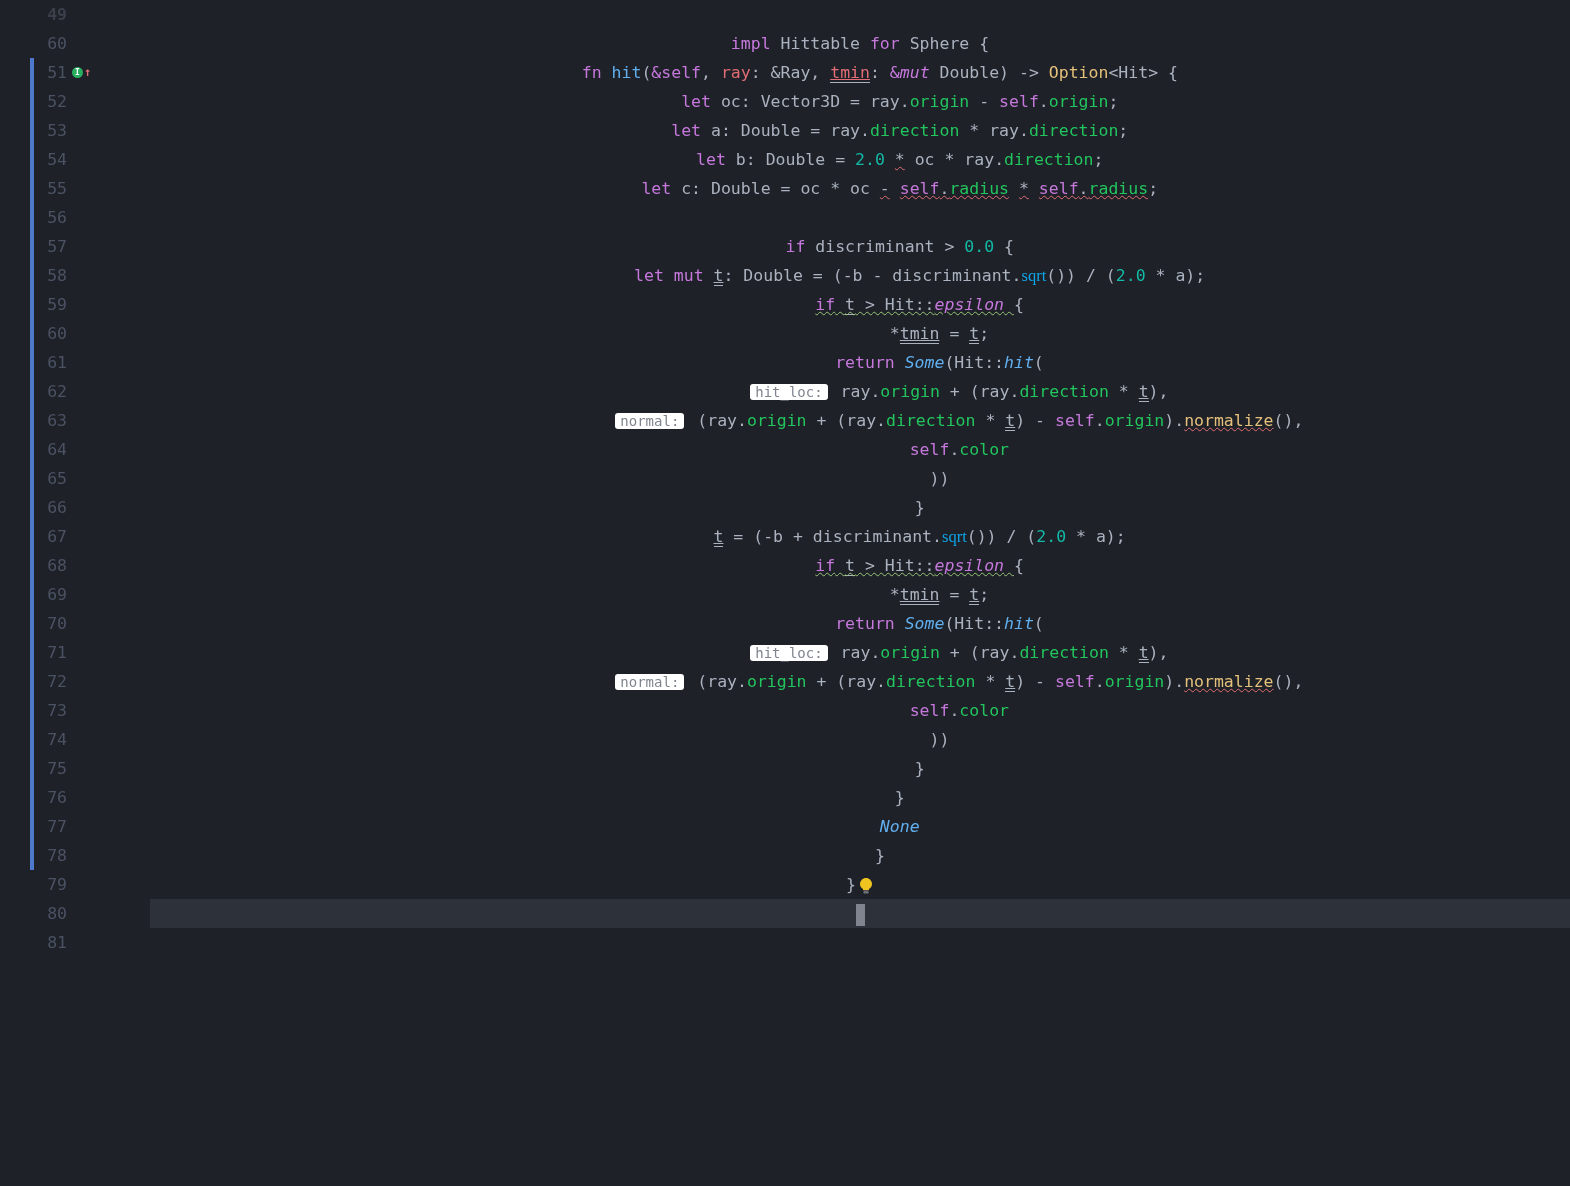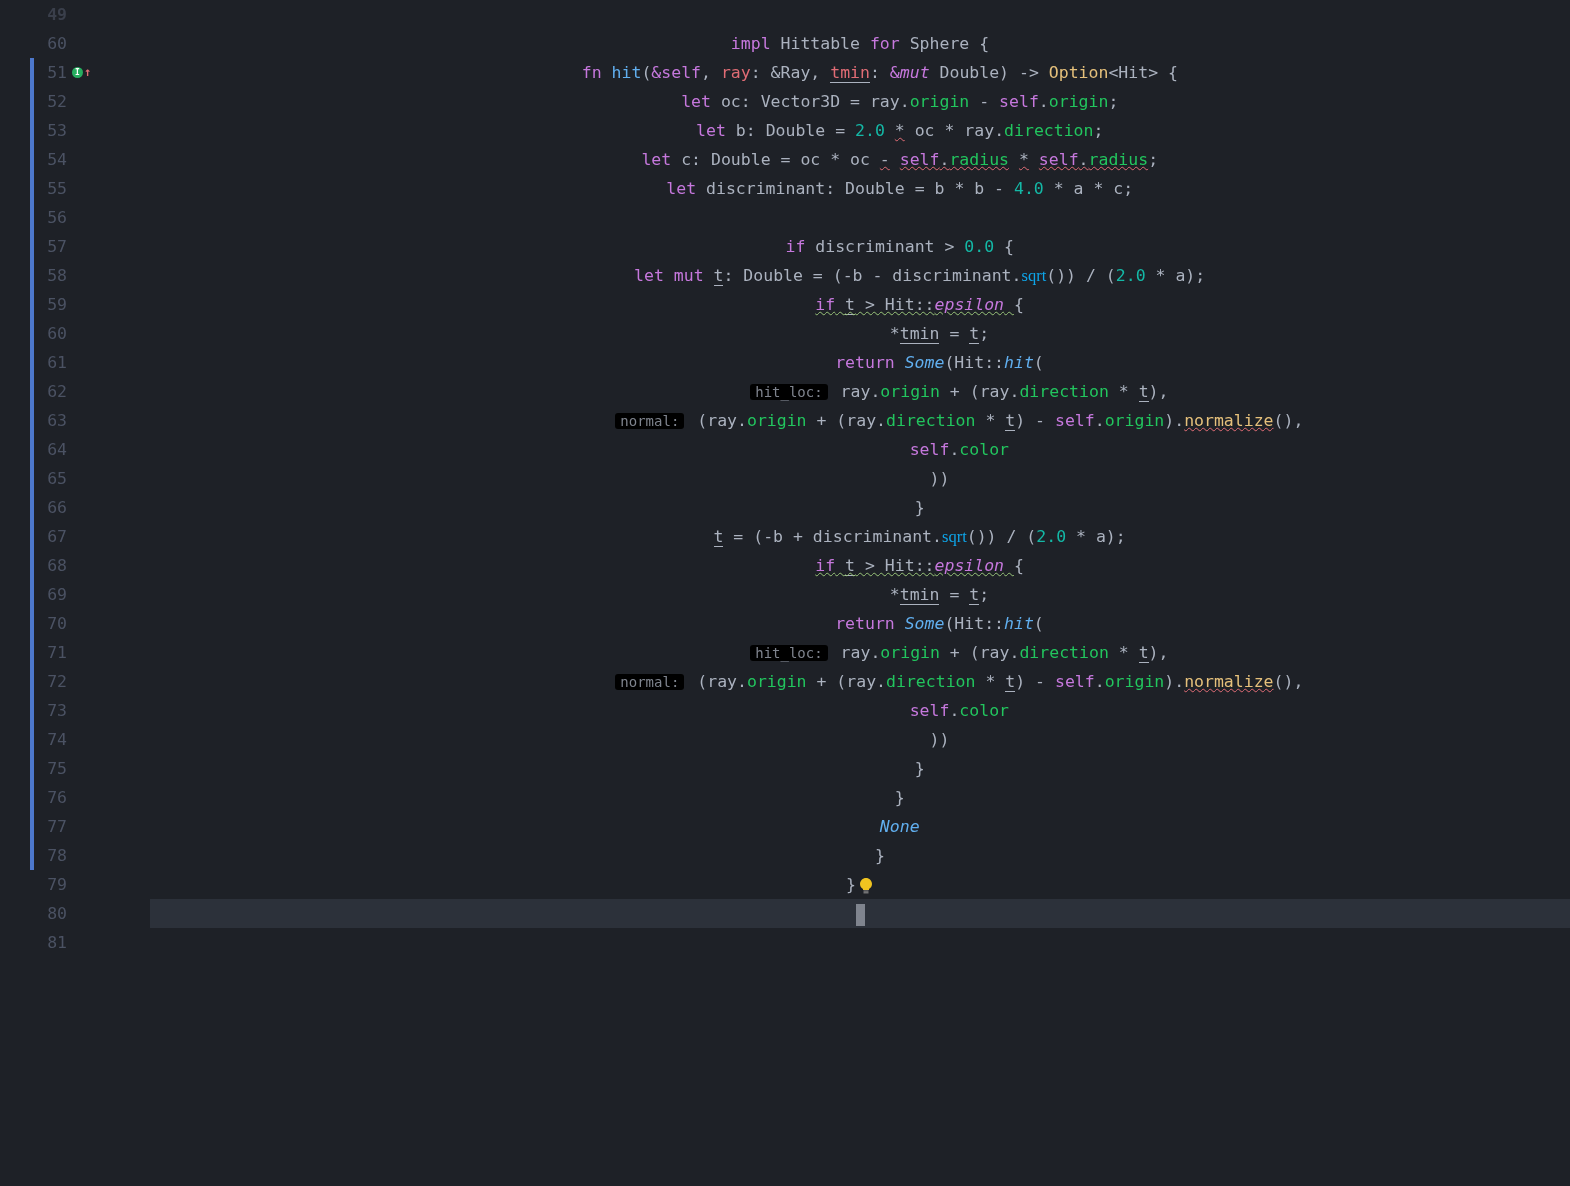--- a/index.html
+++ b/index.html
@@ -79,29 +79,30 @@
   .typename { color: #e5c07b; }
   .param { color: #e06c75; }
   .prop { color: #22c55e; }
   .num { color: #14b8a6; }
   .call { color: #0ea5e9; font-family: Liberation Serif, serif; }
   .callit { color: #61afef; font-style: italic; }
   .op { color: #abb2bf; }
   .ital { font-style: italic; color: #c678dd; }
   .warn { color: #e5c07b; }
   .hint {
-    background: #000000;
+    background: #ffffff;
     color: #7f848e;
     border-radius: 3px;
     padding: 0 5px;
     font-size: 14px;
     margin-right: 3px;
   }
   .und-white {
     border-bottom: 1px solid #abb2bf;
+    text-decoration: underline;
   }
   .wavy-green {
     text-decoration: underline wavy #98c379;
     text-decoration-thickness: 1px;
   }
   .wavy-red {
     text-decoration: underline wavy #e06c75;
     text-decoration-thickness: 1px;
   }
   .bulb {
@@ -151,23 +152,23 @@
       <div class="gutter-line">78<div class="blue-bar"></div></div>
       <div class="gutter-line">79</div>
       <div class="gutter-line">80</div>
       <div class="gutter-line">81</div>
     </div>
   <div class="code-area" id="code">
       <div class="code-line"></div>
       <div class="code-line"><span class="kw">impl </span><span class="type">Hittable</span><span class="kw"> for </span><span class="type">Sphere</span><span class="op"> {</span></div>
       <div class="code-line"><span>    </span><span class="kw">fn </span><span class="fn">hit</span><span class="op">(</span><span class="kw">&amp;</span><span class="kw">self</span><span class="op">, </span><span class="param">ray</span><span class="op">: &amp;</span><span class="type">Ray</span><span class="op">, </span><span class="param und-white">tmin</span><span class="op">: </span><span class="kw">&amp;</span><span class="ital">mut</span><span class="op"> Double) -&gt; </span><span class="typename">Option</span><span class="op">&lt;</span><span class="type">Hit</span><span class="op">&gt; {</span></div>
       <div class="code-line"><span>        </span><span class="kw">let </span><span class="op">oc</span><span class="op">: </span><span class="type">Vector3D</span><span class="op"> = ray.</span><span class="prop">origin</span><span class="op"> - </span><span class="kw">self</span><span class="op">.</span><span class="prop">origin</span><span class="op">;</span></div>
+      <div class="code-line"><span>        </span><span class="kw">let </span><span class="op">a</span><span class="op">: </span><span class="type">Double</span><span class="op"> = ray.</span><span class="prop">direction</span><span class="op"> * ray.</span><span class="prop">direction</span><span class="op">;</span></div>
       <div class="code-line"><span>        </span><span class="kw">let </span><span class="op">b</span><span class="op">: </span><span class="type">Double</span><span class="op"> = </span><span class="num">2.0</span><span class="op"> </span><span class="op wavy-red">*</span><span class="op"> oc * ray.</span><span class="prop">direction</span><span class="op">;</span></div>
       <div class="code-line"><span>        </span><span class="kw">let </span><span class="op">c</span><span class="op">: </span><span class="type">Double</span><span class="op"> = oc * oc </span><span class="op wavy-red">-</span><span class="op"> </span><span class="kw wavy-red">self</span><span class="op wavy-red">.</span><span class="prop wavy-red">radius</span><span class="op"> </span><span class="op wavy-red">*</span><span class="op"> </span><span class="kw wavy-red">self</span><span class="op wavy-red">.</span><span class="prop wavy-red">radius</span><span class="op">;</span></div>
-      <div class="code-line"><span>        </span><span class="kw">let </span><span class="op">discriminant</span><span class="op">: </span><span class="type">Double</span><span class="op"> = b * b - </span><span class="num">4.0</span><span class="op"> * a * c;</span></div>
       <div class="code-line"></div>
       <div class="code-line"><span>        </span><span class="kw">if </span><span class="op">discriminant &gt; </span><span class="num">0.0</span><span class="op"> {</span></div>
       <div class="code-line"><span>            </span><span class="kw">let </span><span class="kw">mut </span><span class="op und-white">t</span><span class="op">: </span><span class="type">Double</span><span class="op"> = (-b - discriminant.</span><span class="call">sqrt</span><span class="op">()) / (</span><span class="num">2.0</span><span class="op"> * a);</span></div>
       <div class="code-line"><span>            </span><span class="kw wavy-green">if</span><span class="op wavy-green"> </span><span class="op wavy-green und-white">t</span><span class="op wavy-green"> &gt; Hit::</span><span class="ital wavy-green">epsilon</span><span class="op wavy-green"> </span><span class="op">{</span></div>
       <div class="code-line"><span class="op">                *</span><span class="op und-white">tmin</span><span class="op"> = </span><span class="op und-white">t</span><span class="op">;</span></div>
       <div class="code-line"><span>                </span><span class="kw">return </span><span class="callit">Some</span><span class="op">(Hit::</span><span class="callit">hit</span><span class="op">(</span></div>
       <div class="code-line"><span>                    </span><span class="hint">hit_loc:</span><span class="op"> ray.</span><span class="prop">origin</span><span class="op"> + (ray.</span><span class="prop">direction</span><span class="op"> * </span><span class="op und-white">t</span><span class="op">),</span></div>
       <div class="code-line"><span>                    </span><span class="hint">normal:</span><span class="op"> (ray.</span><span class="prop">origin</span><span class="op"> + (ray.</span><span class="prop">direction</span><span class="op"> * </span><span class="op und-white">t</span><span class="op">) - </span><span class="kw">self</span><span class="op">.</span><span class="prop">origin</span><span class="op">).</span><span class="warn wavy-red">normalize</span><span class="op">(),</span></div>
       <div class="code-line"><span>                    </span><span class="kw">self</span><span class="op">.</span><span class="prop">color</span></div>
       <div class="code-line"><span class="op">                ))</span></div>

